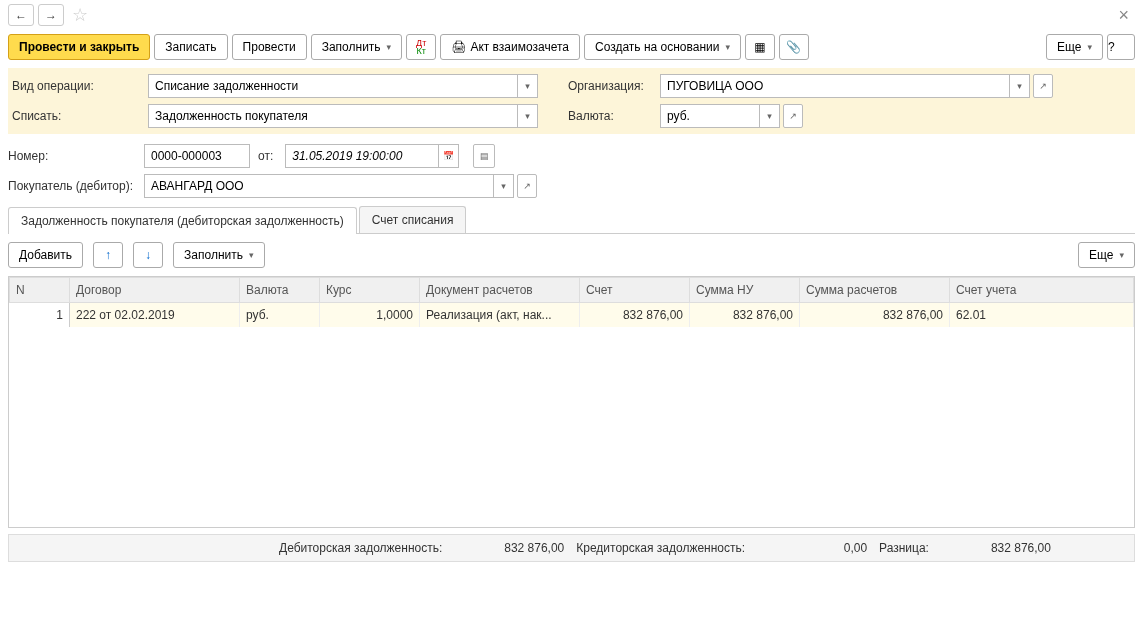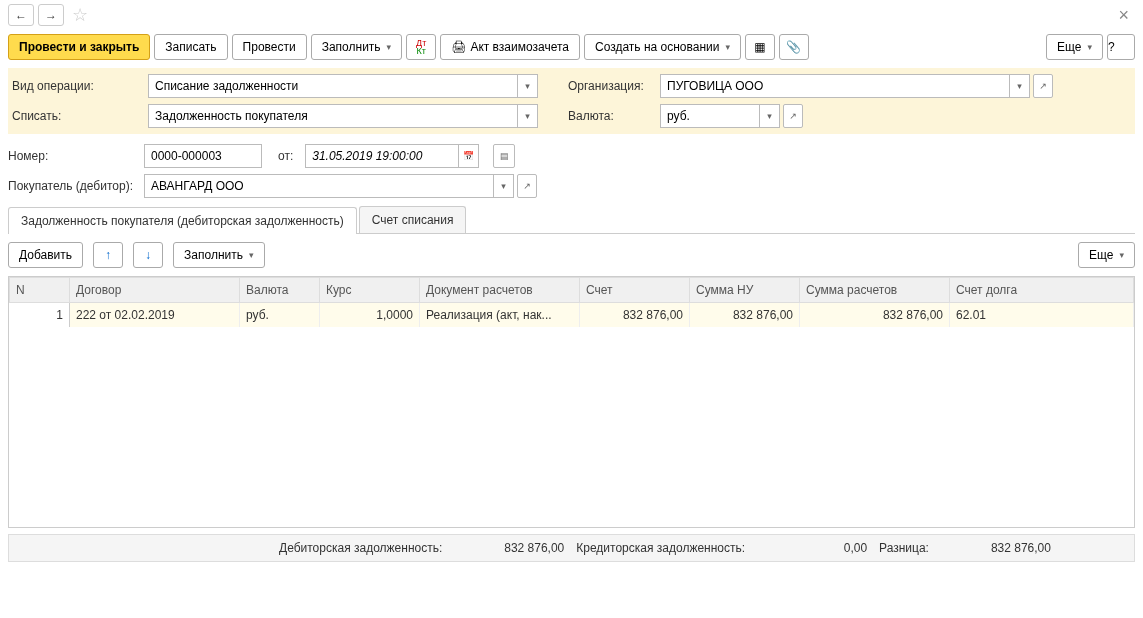--- a/index.html
+++ b/index.html
@@ -96,22 +96,22 @@
     <div class="input-combo">
       <input class="text-input" style="width: 100px;" value="руб.">
       <div class="combo-btn">▾</div>
       <div class="combo-btn" style="border-left:1px solid #bbb;margin-left:3px;border-radius:2px;">↗</div>
     </div>
   </div>
 </div>
 
 <div class="form-row" style="margin-top:10px;">
   <span class="form-label">Номер:</span>
-  <input class="text-input" style="width: 118px;" value="0000-000003">
-  <span class="form-label-sm" style="margin-left:8px;">от:</span>
+  <input class="text-input" style="width: 106px;" value="0000-000003">
+  <span class="form-label-sm" style="">от:</span>
   <div class="input-combo">
     <input class="text-input" style="width: 154px; font-style: italic;" value="31.05.2019 19:00:00">
     <div class="combo-btn">📅</div>
   </div>
   <div class="combo-btn" style="border:1px solid #bbb;margin-left:6px;border-radius:2px;width:22px;height:24px;">▤</div>
 </div>
 
 <div class="form-row">
   <span class="form-label">Покупатель (дебитор):</span>
   <div class="input-combo">
@@ -144,21 +144,21 @@
   <thead>
     <tr>
       <th class="col-n">N</th>
       <th class="col-dog">Договор</th>
       <th class="col-val">Валюта</th>
       <th class="col-kurs">Курс</th>
       <th class="col-doc">Документ расчетов</th>
       <th class="col-sum">Счет</th>
       <th class="col-sumnu">Сумма НУ</th>
       <th class="col-sumr">Сумма расчетов</th>
-      <th class="col-acc">Счет долга</th>
+      <th class="col-acc">Счет учета</th>
     </tr>
   </thead>
   <tbody>
     <tr>
       <td class="num-col">1</td>
       <td>222 от 02.02.2019</td>
       <td>руб.</td>
       <td style="text-align:right">1,0000</td>
       <td>Реализация (акт, нак...</td>
       <td style="text-align:right">832 876,00</td>

